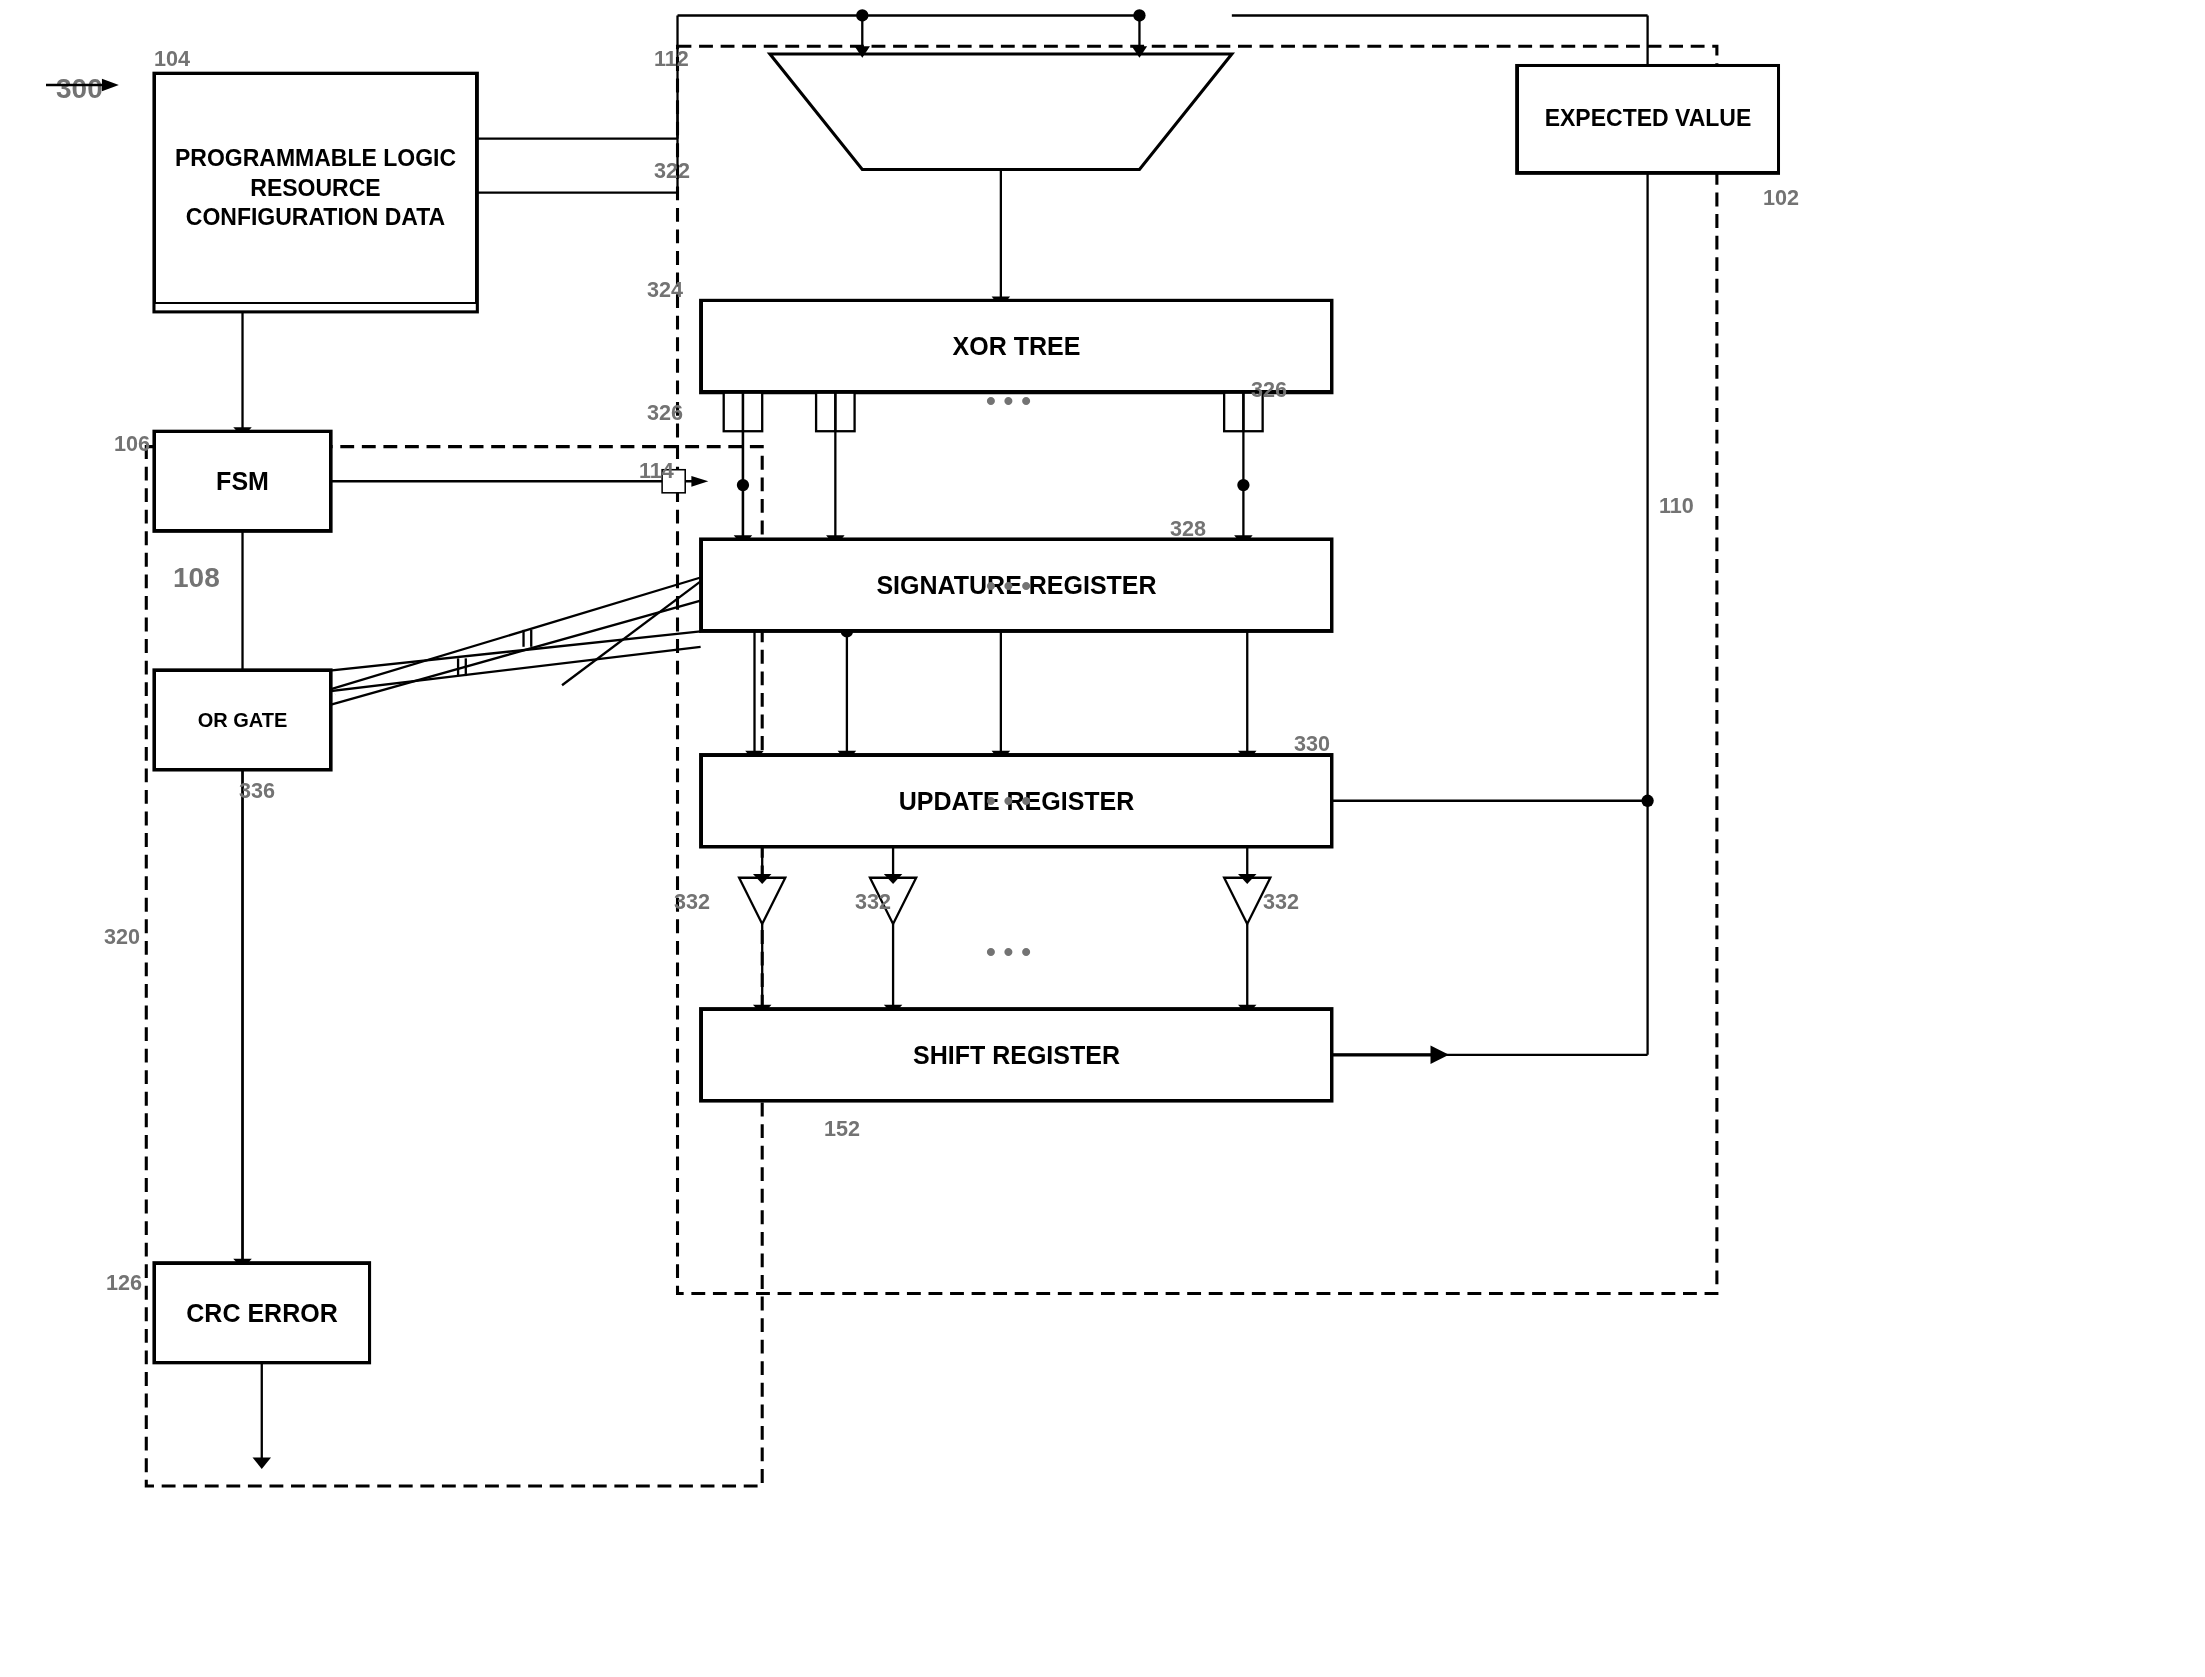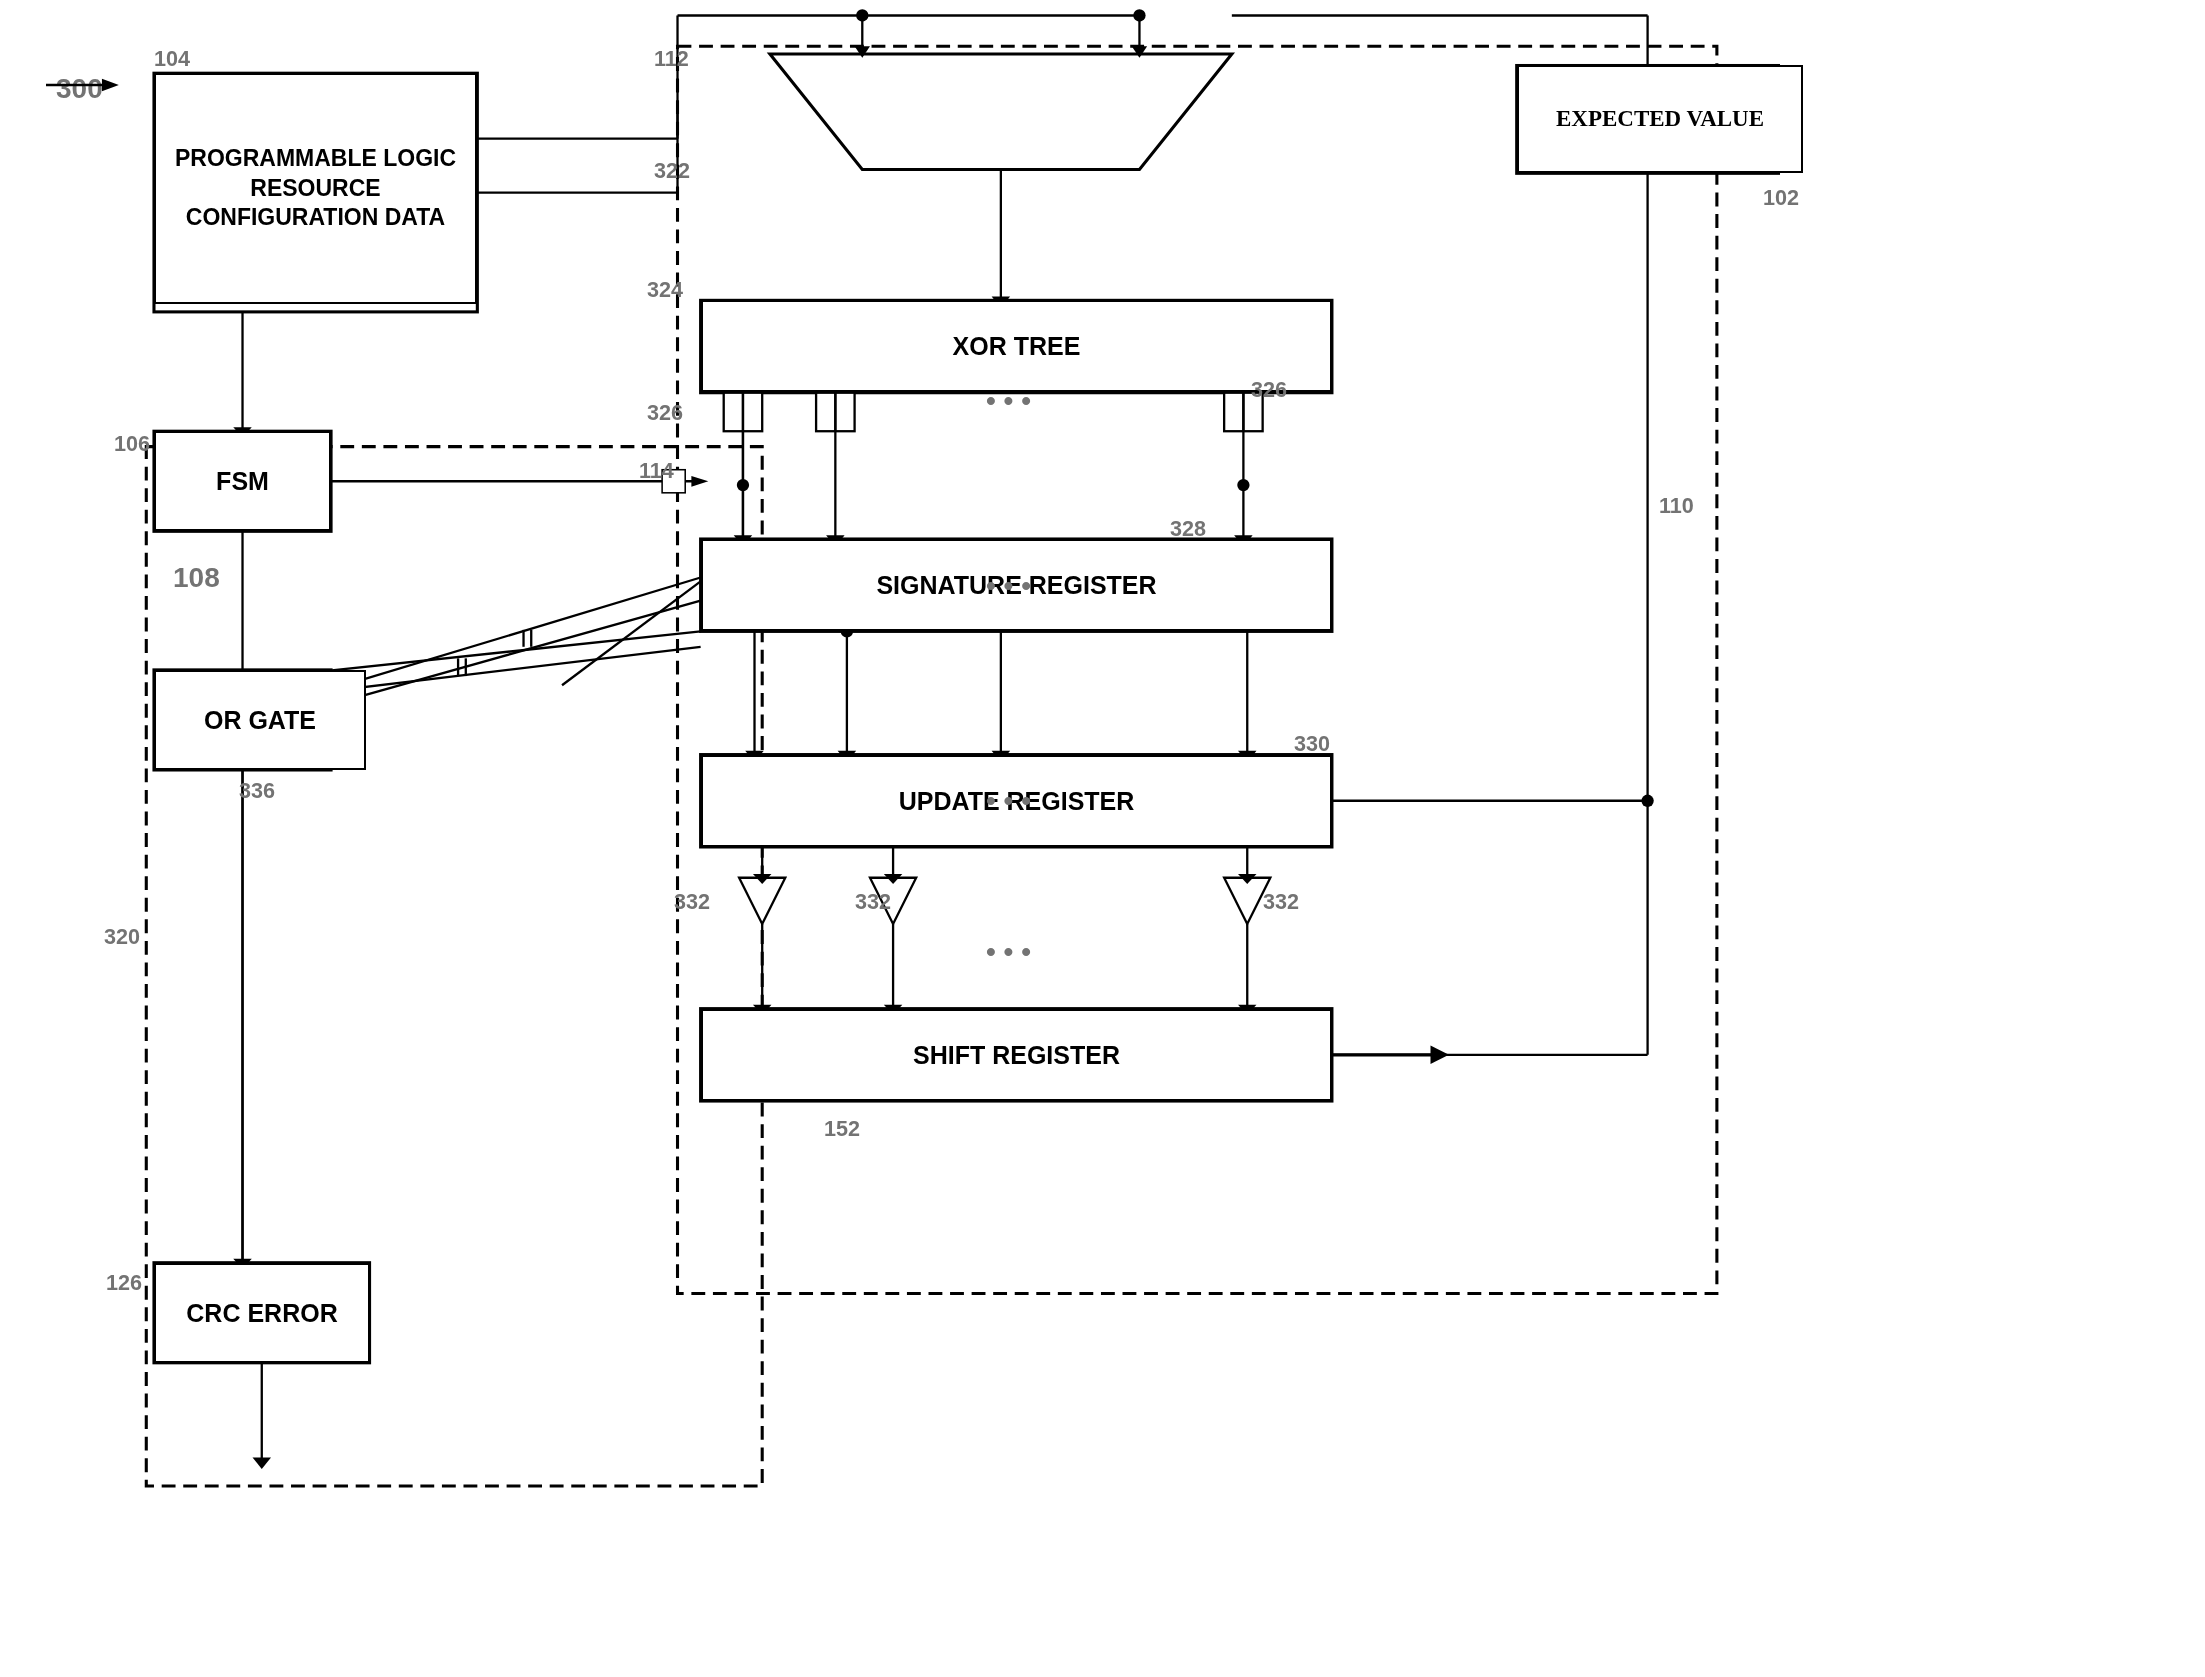--- a/index.html
+++ b/index.html
@@ -205,42 +205,42 @@
     <span>PROGRAMMABLE
 LOGIC RESOURCE
 CONFIGURATION
 DATA</span>
   </div>
 
   <div class="block" style="left:154px; top:431px; width:177px; height:100px; font-size:25px;">
     <span>FSM</span>
   </div>
 
-  <div class="block" style="left:1517px; top:65px; width:286px; height:108px; font-size:23px;font-family:Liberation Serif, serif;">
+  <div class="block" style="left:1517px; top:65px; width:262px; height:108px; font-size:23px;">
     <span>EXPECTED
 VALUE</span>
   </div>
 
   <div class="block" style="left:701px; top:300px; width:631px; height:92px; font-size:25px;">
     <span>XOR TREE</span>
   </div>
 
   <div class="block" style="left:701px; top:539px; width:631px; height:92px; font-size:25px;">
     <span>SIGNATURE REGISTER</span>
   </div>
 
   <div class="block" style="left:701px; top:755px; width:631px; height:92px; font-size:25px;">
     <span>UPDATE REGISTER</span>
   </div>
 
   <div class="block" style="left:701px; top:1009px; width:631px; height:92px; font-size:25px;">
     <span>SHIFT REGISTER</span>
   </div>
 
-  <div class="block" style="left:154px; top:670px; width:212px; height:100px; font-size:25px;">
+  <div class="block" style="left:154px; top:670px; width:177px; height:100px; font-size:20px;">
     <span>OR GATE</span>
   </div>
 
   <div class="block" style="left:154px; top:1263px; width:216px; height:100px; font-size:25px;">
     <span>CRC ERROR</span>
   </div>
 
   <div class="label" style="left:56px; top:73px; font-size:28px;">300</div>
 
   <div class="label" style="left:154px; top:46px; font-size:21.6px;">104</div>

